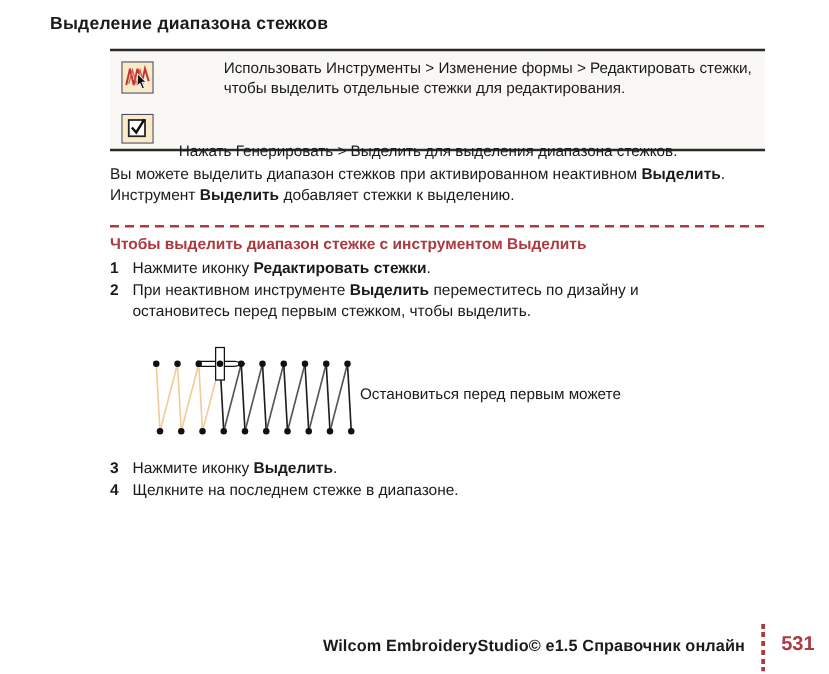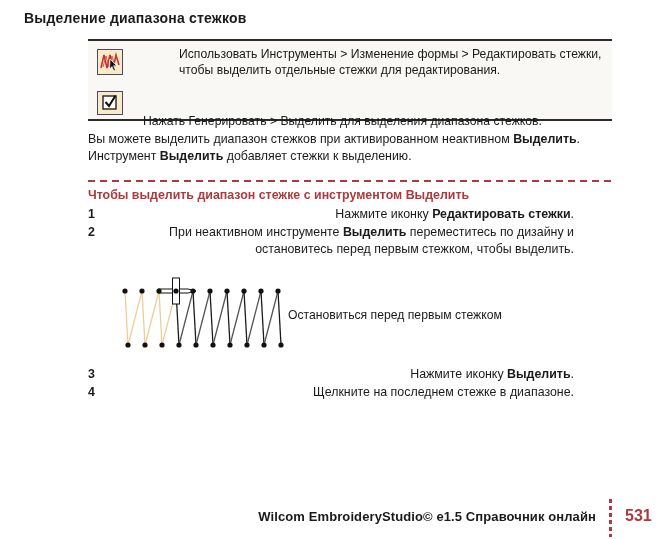--- a/index.html
+++ b/index.html
@@ -2,21 +2,21 @@
 <html><head>
 <meta charset="utf-8">
 <style>
   html,body { margin:0; padding:0; background:#fff; }
   .page {
     position:relative; width:663px; height:539px; background:#ffffff;
     font-family:"Liberation Sans", sans-serif; color:#1a1a1a;
     overflow:hidden;
   }
   .doc-title {
-    position:absolute; left:24px; top:10px;
+    position:absolute; left:40px; top:10px;
     font-size:14px; font-weight:bold; letter-spacing:0.2px;text-align:right;
   }
   .toolbox {
     position:absolute; left:88px; top:39px; width:524px; height:78px;
     border-top:2px solid #2b2b2b; border-bottom:2px solid #2b2b2b;
     background:#f9f8f4;
   }
   .tb-icon { position:absolute; left:9px; }
   .tb-icon.row1 { top:8px; }
   .tb-icon.row2 { top:50px; }
@@ -29,21 +29,21 @@
   }
   .dashed-rule {
     position:absolute; left:88px; top:180px; width:524px; height:2px;
   }
   .proc-heading {
     position:absolute; left:88px; top:188px;
     font-size:12.4px; font-weight:bold;
   }
   .step { position:absolute; left:88px; width:486px; font-size:12.4px; line-height:16.5px; }
   .step .step-num { position:absolute; left:0; top:0; font-weight:bold; }
-  .step .step-text { display:block; margin-left:18px;text-align:right; }
+  .step .step-text { display:block; margin-left:18px; }
   .step1 { top:206px; }
   .step2 { top:224px; }
   .step3 { top:366px; }
   .step4 { top:384px; }
   .figure { position:absolute; left:100px; top:269px; width:470px; height:95px; }
   .figure svg { position:absolute; left:0; top:0; }
   .fig-label {
     position:absolute; left:188px; top:39px; width:215px;
     font-size:12.2px; line-height:14.5px;
   }
@@ -139,21 +139,21 @@
         <circle cx="113" cy="76" r="2.6" fill="#111111"></circle>
         <circle cx="127" cy="22" r="2.6" fill="#111111"></circle>
         <circle cx="130" cy="76" r="2.6" fill="#111111"></circle>
         <circle cx="144" cy="22" r="2.6" fill="#111111"></circle>
         <circle cx="147" cy="76" r="2.6" fill="#111111"></circle>
         <circle cx="161" cy="22" r="2.6" fill="#111111"></circle>
         <circle cx="164" cy="76" r="2.6" fill="#111111"></circle>
         <circle cx="178" cy="22" r="2.6" fill="#111111"></circle>
         <circle cx="181" cy="76" r="2.6" fill="#111111"></circle>
       </svg>
-    <div class="fig-label">Остановиться перед первым стежком</div>
+    <div class="fig-label">Остановиться перед первым можете</div>
   </div>
 
   <div class="step step3">
     <span class="step-num">3</span>
     <span class="step-text"><span>Нажмите иконку </span><b>Выделить</b><span>.</span></span>
   </div>
 
   <div class="step step4">
     <span class="step-num">4</span>
     <span class="step-text"><span>Щелкните на последнем стежке в диапазоне.</span><b></b><span></span></span>

